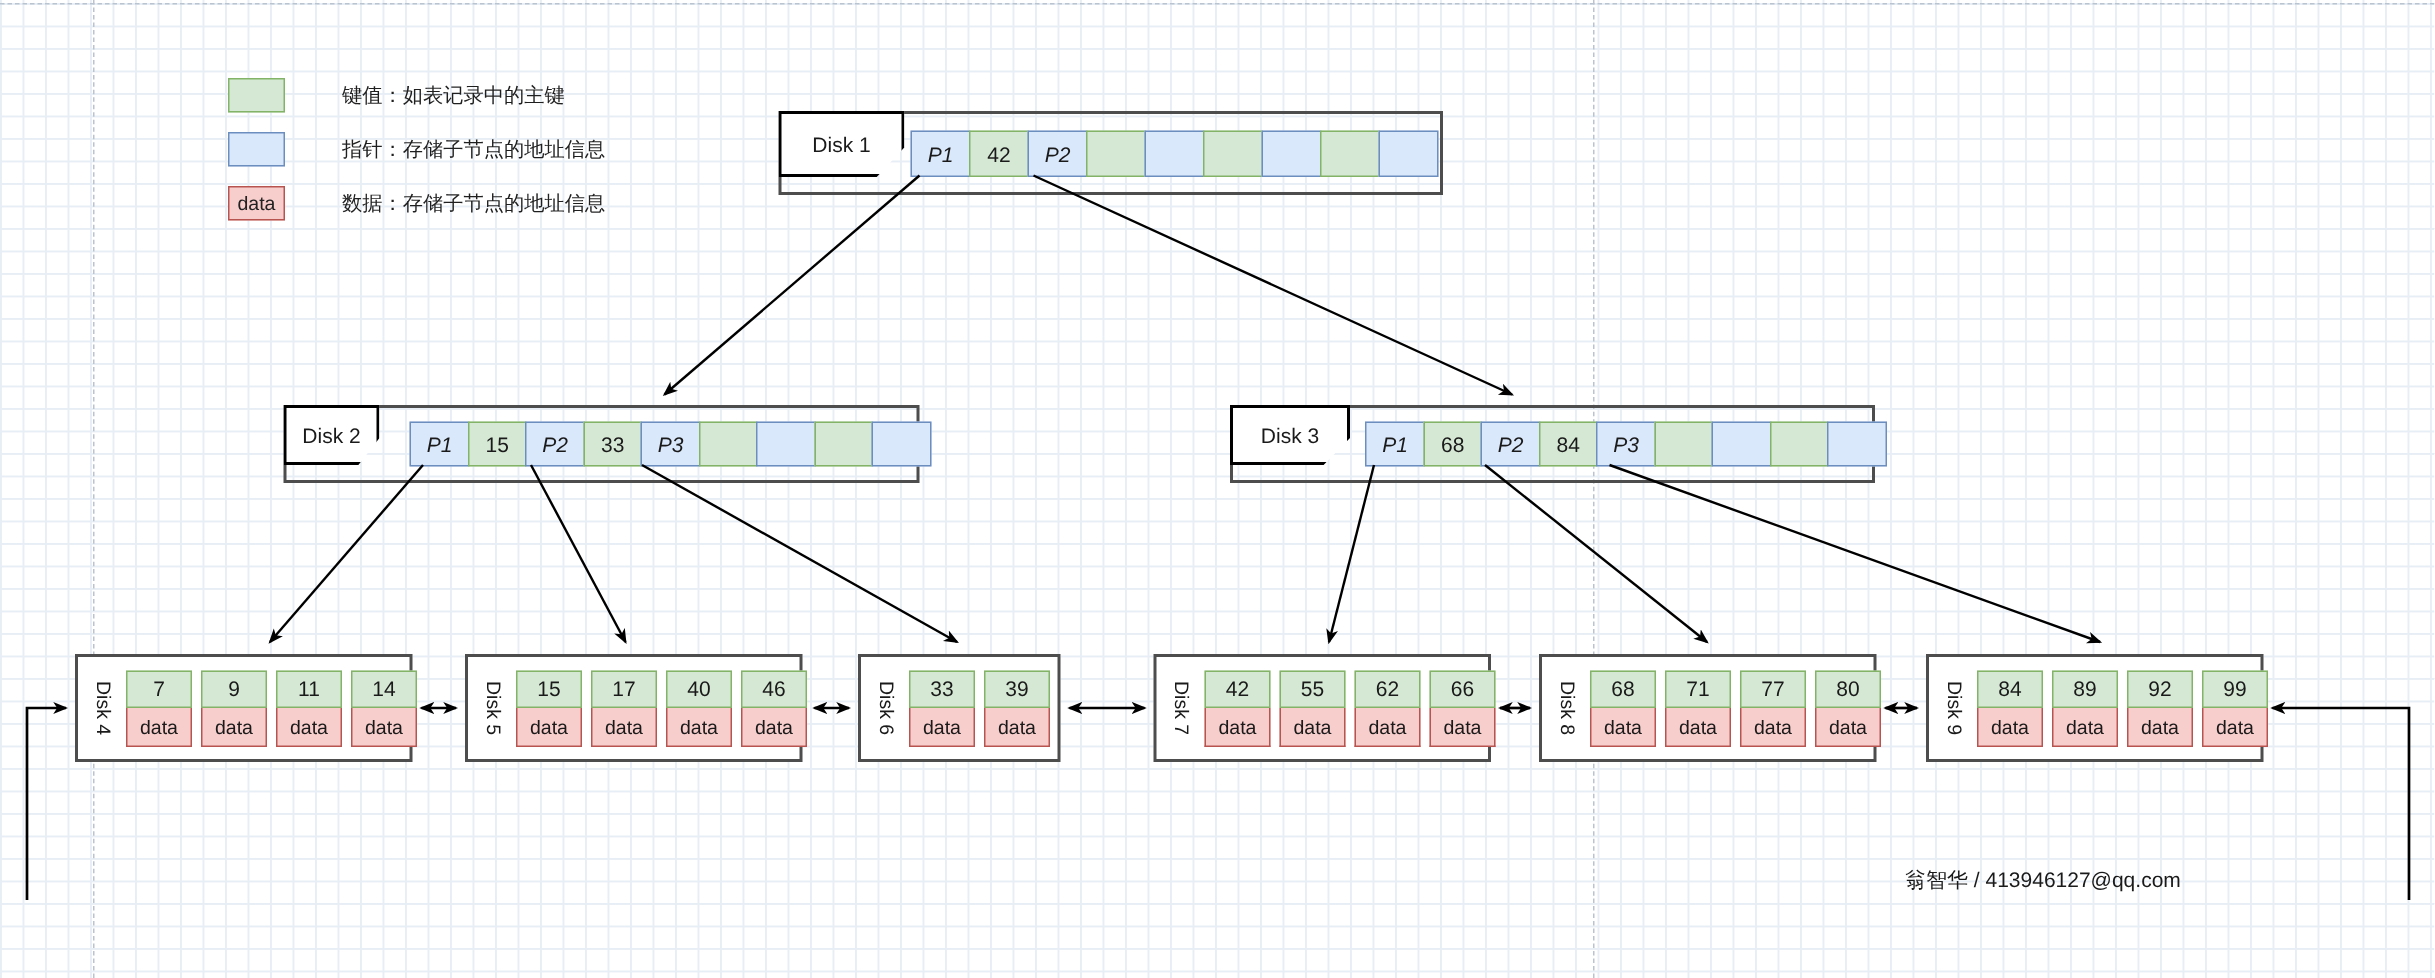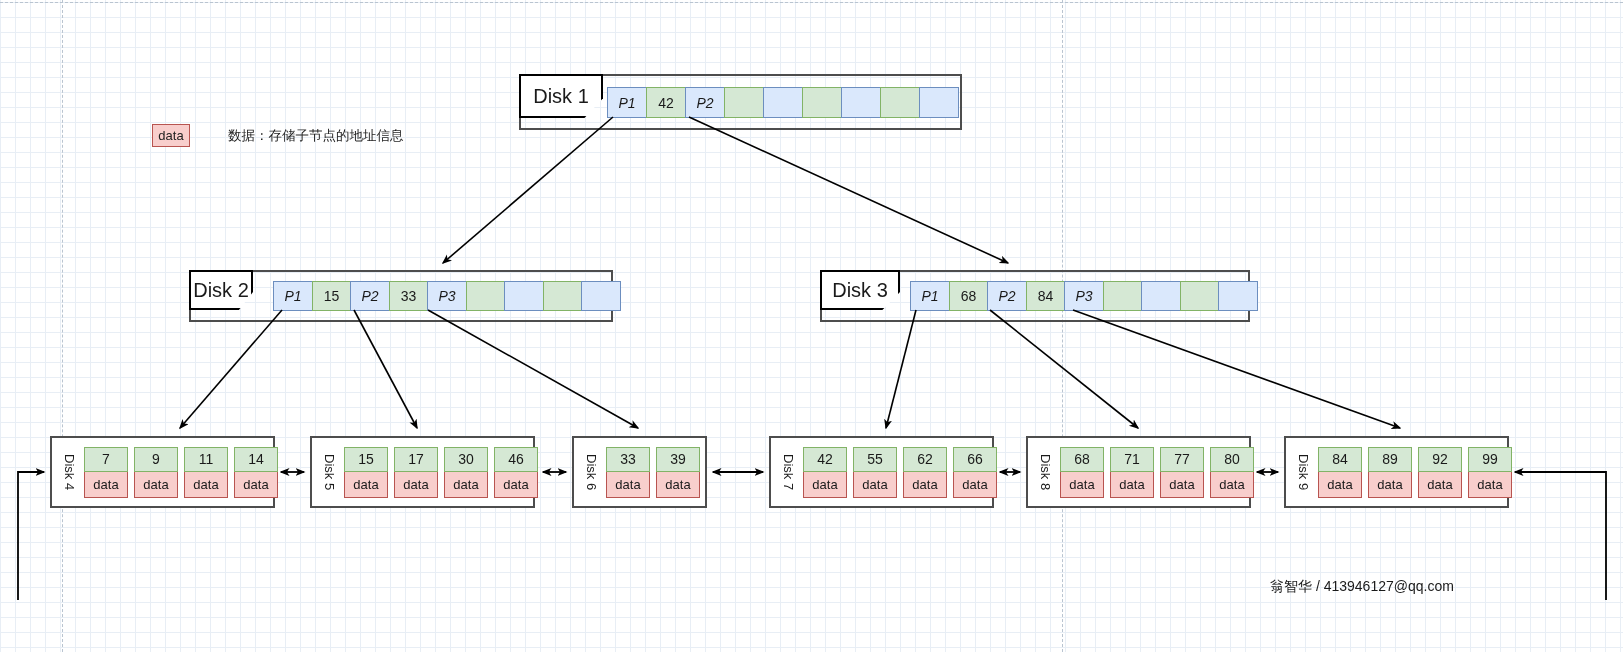--- a/index.html
+++ b/index.html
@@ -74,21 +74,21 @@
   .disk-tab {
     position: absolute;
     left: -2px;
     top: -2px;
     box-sizing: border-box;
     background: #ffffff;
     border: 2px solid #000000;
     display: flex;
     align-items: center;
     justify-content: center;
-    font-size: 20px;
+    font-size: 14px;
     color: #1a1a1a;
     clip-path: polygon(0 0, 100% 0, 100% 55%, 78% 100%, 0 100%);
   }
   .cells {
     position: absolute;
     display: flex;
   }
   .cell {
     box-sizing: border-box;
     display: flex;
@@ -178,20 +178,28 @@
 </style>
 </head>
 <body>
 
 <div id="canvas">
 
   <div class="pagebreak-v" style="left:62px;"></div>
   <div class="pagebreak-v" style="left:1062px;"></div>
   <div class="pagebreak-h" style="top:2px;"></div>
 
+  <div class="legend-row" style="left:152px; top:52px;">
+    <div class="legend-swatch sw-key"></div>
+    <div class="legend-text">键值：如表记录中的主键</div>
+  </div>
+  <div class="legend-row" style="left:152px; top:88px;">
+    <div class="legend-swatch sw-ptr"></div>
+    <div class="legend-text">指针：存储子节点的地址信息</div>
+  </div>
   <div class="legend-row" style="left:152px; top:124px;">
     <div class="legend-swatch sw-data">data</div>
     <div class="legend-text">数据：存储子节点的地址信息</div>
   </div>
 
   <div class="node" style="left:519px; top:74px; width:443px; height:56px;">
     <div class="disk-tab" style="width:84px; height:44px;">
       <span>Disk 1</span>
     </div>
     <div class="cells" id="cells-1" style="left:86px; top:11px;">
@@ -271,21 +279,21 @@
       <div class="leaf-cells">
         <div class="leaf-cell">
           <div class="leaf-key">15</div>
           <div class="leaf-data">data</div>
         </div>
         <div class="leaf-cell">
           <div class="leaf-key">17</div>
           <div class="leaf-data">data</div>
         </div>
         <div class="leaf-cell">
-          <div class="leaf-key">30</div>
+          <div class="leaf-key">40</div>
           <div class="leaf-data">data</div>
         </div>
         <div class="leaf-cell">
           <div class="leaf-key">46</div>
           <div class="leaf-data">data</div>
         </div>
       </div>
     </div>
   <div class="leaf" id="leaf-2" style="left:572px; top:436px; width:135px; height:72px;">
       <div class="leaf-label">

